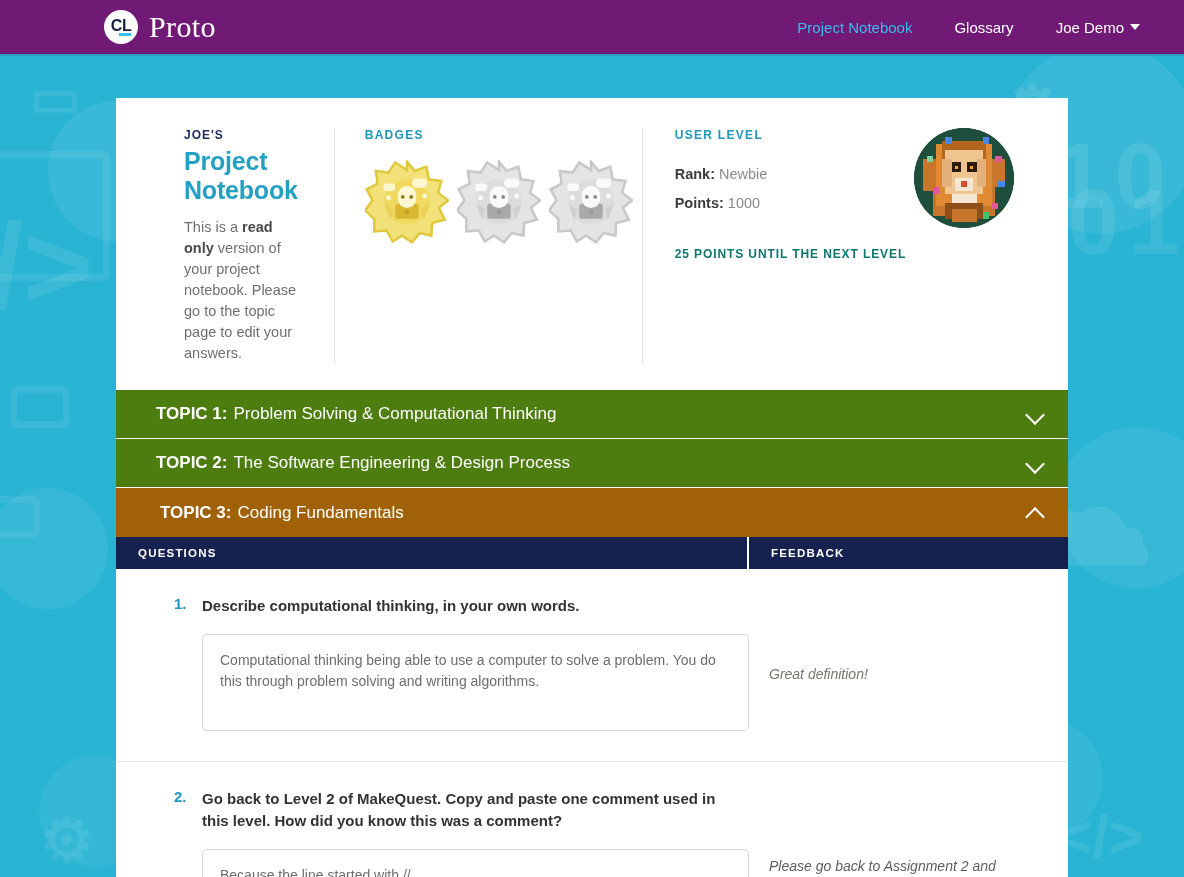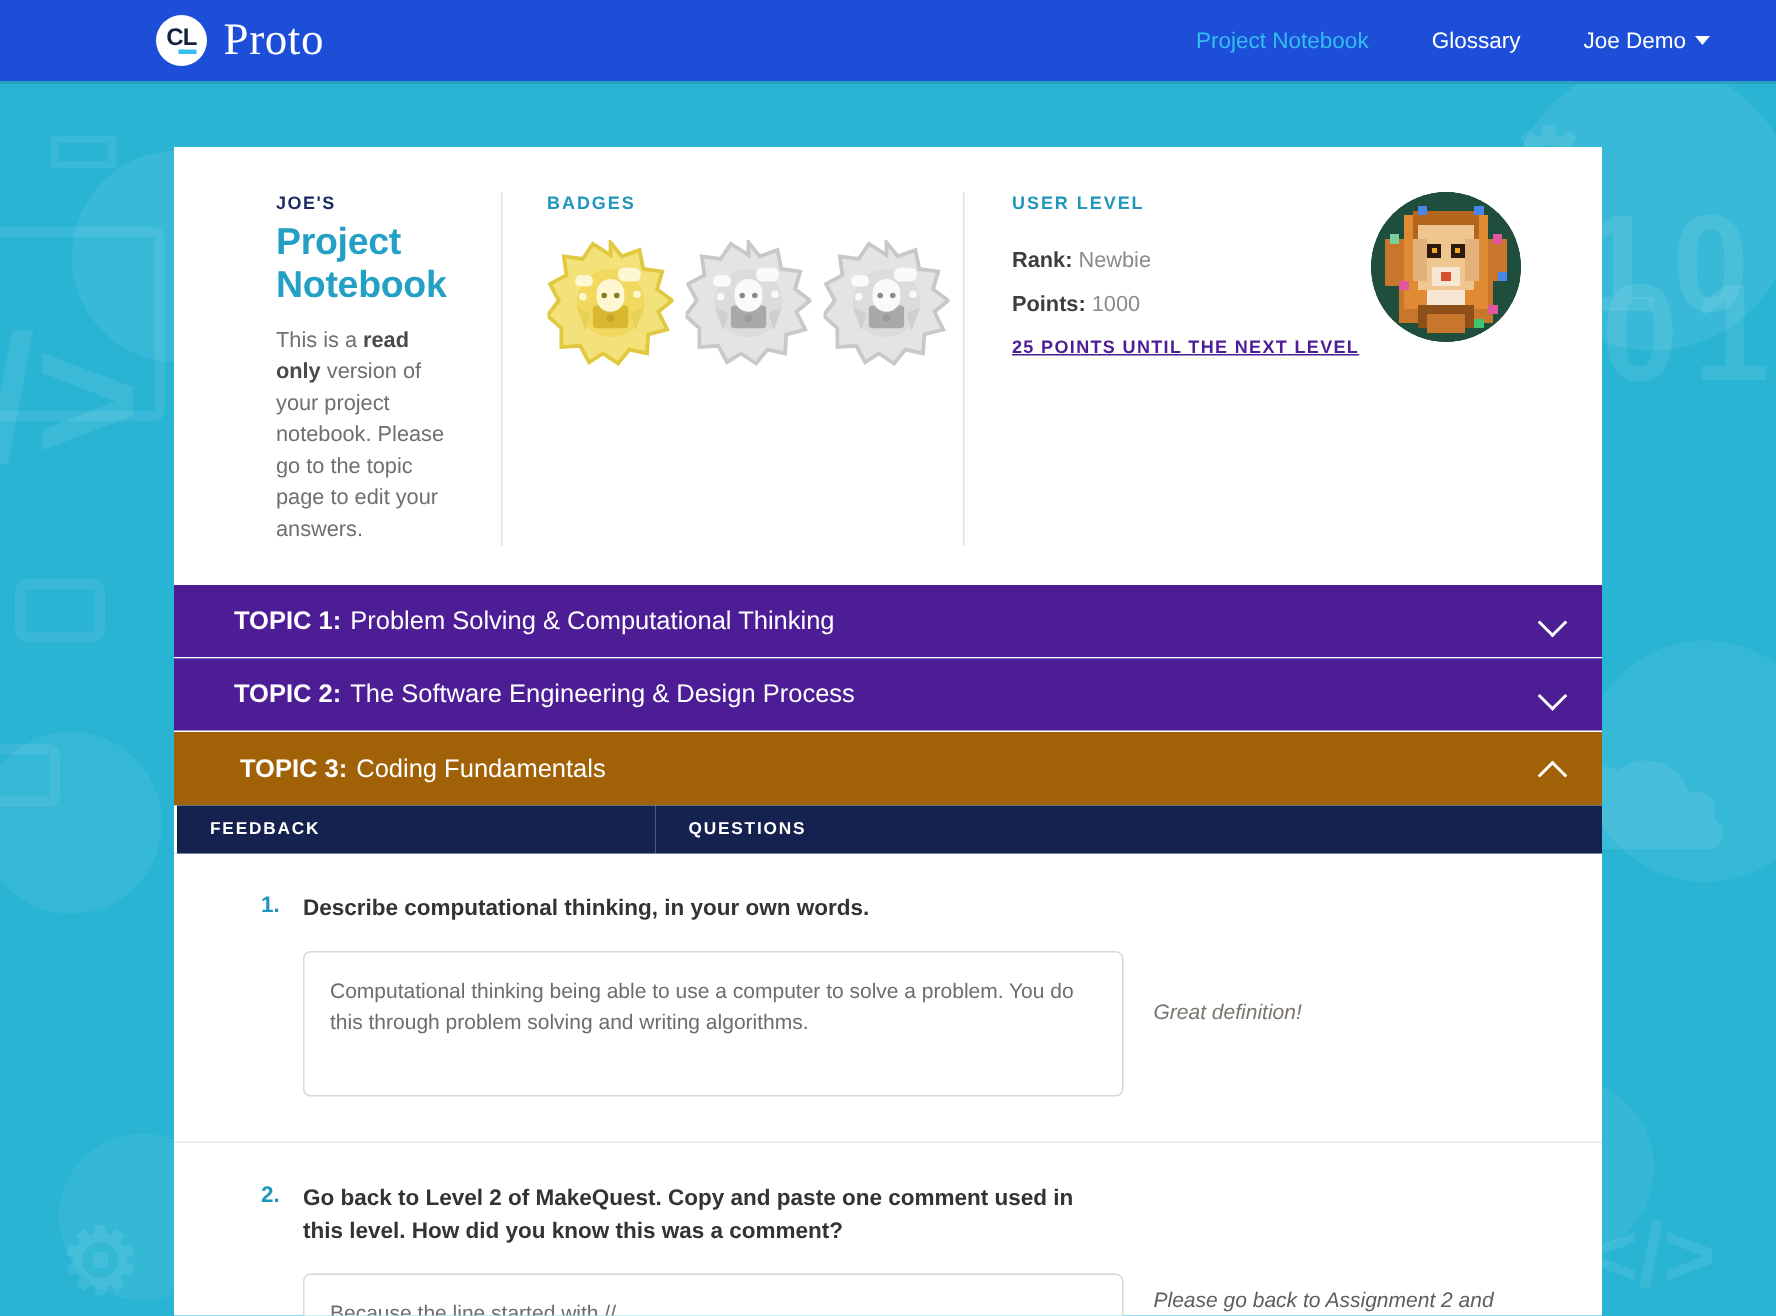--- a/index.html
+++ b/index.html
@@ -41,21 +41,21 @@
     position: absolute;
     border: 7px solid rgba(255,255,255,0.08);
     border-radius: 8px;
   }
 
   
   .topnav {
     position: relative;
     z-index: 5;
     height: 56px;
-    background: #1d4ed8;
+    background: #701a75;
     display: flex;
     align-items: center;
     padding: 0 44px 0 104px;
     border-bottom: 2px solid #2a9fc4;
   }
   .brand { display: flex; align-items: center; gap: 11px; }
   .brand-mark {
     width: 34px; height: 34px; border-radius: 50%;
     background: #fff;
     display: flex; align-items: center; justify-content: center;
@@ -146,27 +146,26 @@
     color: #2196bb;
     margin-bottom: 18px;
   }
 
   .badges-row { display: flex; gap: 8px; }
   .badge { width: 84px; height: 84px; }
 
   .level-lines { font-size: 14.5px; line-height: 2; color: #8a8a8a; }
   .level-lines b { color: #3d3d3d; }
   .next-level {
-    margin-top: 6px;
+    margin-top: 29px;
     font-size: 12px;
     font-weight: bold;
     letter-spacing: 0.9px;
-    color: #4c1d95;
+    color: #0f766e;
     white-space: nowrap;
-    text-decoration: underline;
   }
   .avatar {
     width: 100px; height: 100px;
     border-radius: 50%;
     overflow: hidden;
     flex: none;
     margin-left: auto;
     margin-right: 42px;
   }
 
@@ -174,21 +173,21 @@
   .topic {
     height: 49px;
     display: flex;
     align-items: center;
     padding: 0 24px 0 44px;
     color: #ffffff;
     font-size: 17px;
     cursor: pointer;
     border-bottom: 1px solid #ffffff;
   }
-  .topic.dark { background: #4c1d95; padding-left: 40px; }
+  .topic.dark { background: #4d7c0f; padding-left: 40px; }
   .topic.active { background: #a16207; border-bottom: none; }
   .topic .num { font-weight: bold; margin-right: 6px; }
   .chev {
     margin-left: auto;
     width: 18px; height: 18px;
     position: relative;
   }
   .chev::before {
     content: "";
     position: absolute;
@@ -418,22 +417,22 @@
     <span class="chev"></span>
   </div>
 
   <div class="topic active">
     <span class="num">TOPIC 3:</span>
     <span>Coding Fundamentals</span>
     <span class="chev up"></span>
   </div>
 
   <div class="qhead">
+    <div class="cell q">QUESTIONS</div>
     <div class="cell f">FEEDBACK</div>
-    <div class="cell q">QUESTIONS</div>
   </div>
 
   <div class="qbody">
 
     <div class="qrow">
       <div class="qcol-q">
         <div class="q-line">
           <span class="q-num">1.</span>
           <span class="q-text">Describe computational thinking, in your own words.</span>
         </div>

